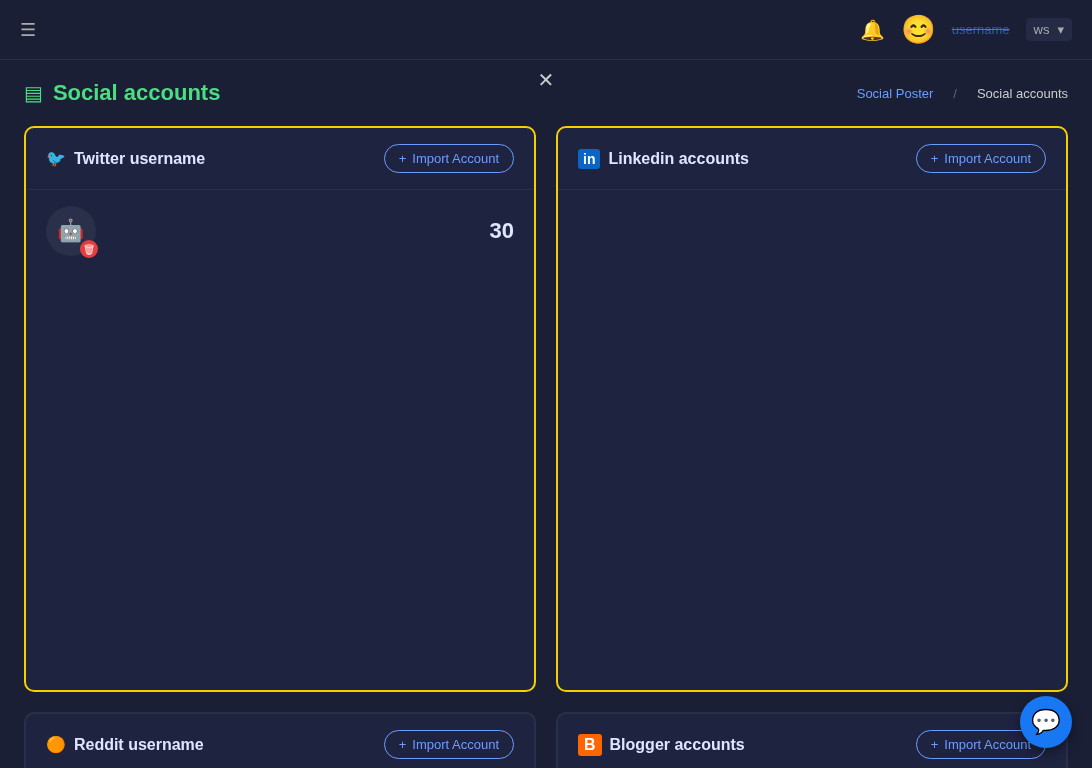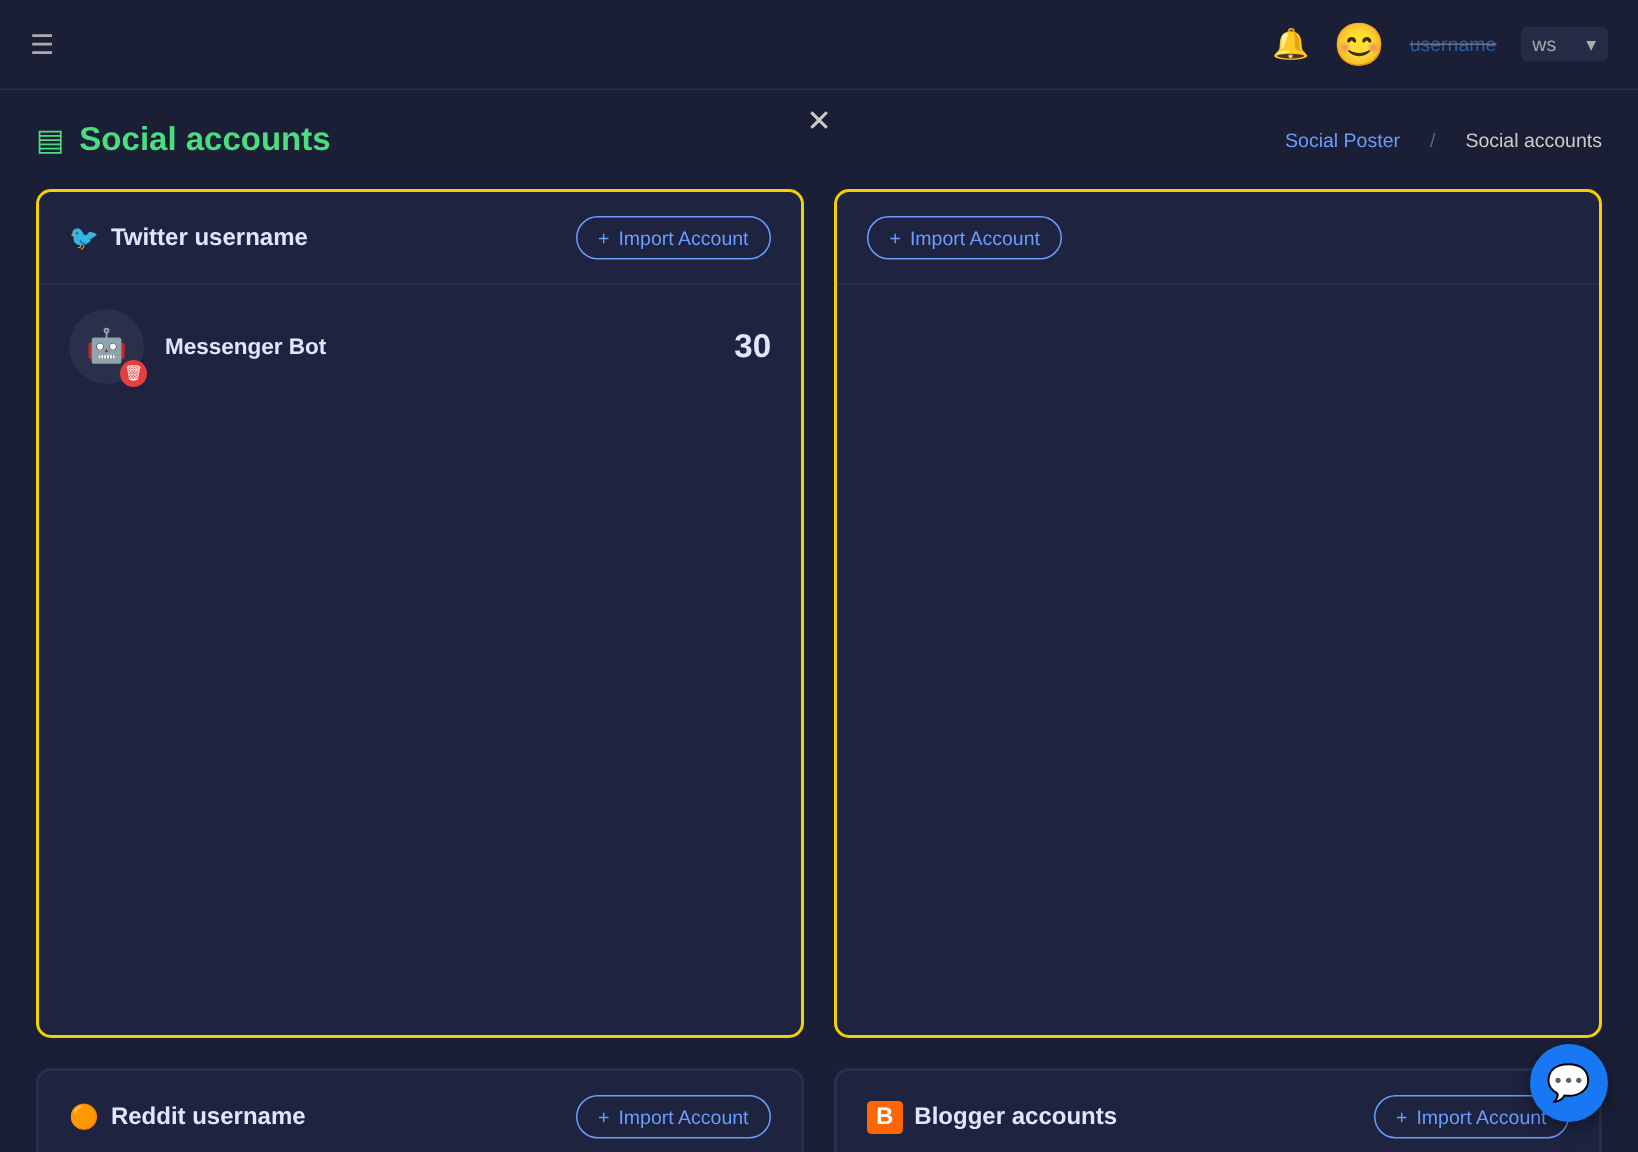--- a/index.html
+++ b/index.html
@@ -49,21 +49,21 @@
     .username-text {
       color: #3b82f6;
       font-size: 13px;
       text-decoration: line-through;
       text-decoration-color: #aaa;
       opacity: 0.6;
     }
     .workspace-selector {
       display: flex;
       align-items: flex-end;
-      gap: 20px;
+      gap: 8px;
       color: #aaa;
       font-size: 13px;
       background: #252a45;
       padding: 4px 8px;
       border-radius: 4px;
       cursor: pointer;
     }
 
     
     .close-overlay {
@@ -322,29 +322,32 @@
       </div>
       <div class="card-body">
         <div class="account-item">
           <div class="account-avatar-wrap">
             <div class="account-avatar">
               🤖
             </div>
             <div class="delete-badge">🗑</div>
           </div>
           <div class="account-info">
-            <div class="account-name">Messenger Bot</div>
           </div>
           <div class="account-count">30</div>
         </div>
       </div>
     </div>
 
     <div class="account-card">
       <div class="card-header">
+        <div class="card-title-group">
+          <span class="card-title-icon linkedin" style="font-weight:bold; font-size:14px; background:#0a66c2; color:#fff; padding:2px 5px; border-radius:3px;">in</span>
+          <span class="card-title">Linkedin accounts</span>
+        </div>
         <button class="import-btn">
           <span>+</span>
           <span>Import Account</span>
         </button>
       </div>
       <div class="card-body"></div>
     </div>
 
   </div>
 

